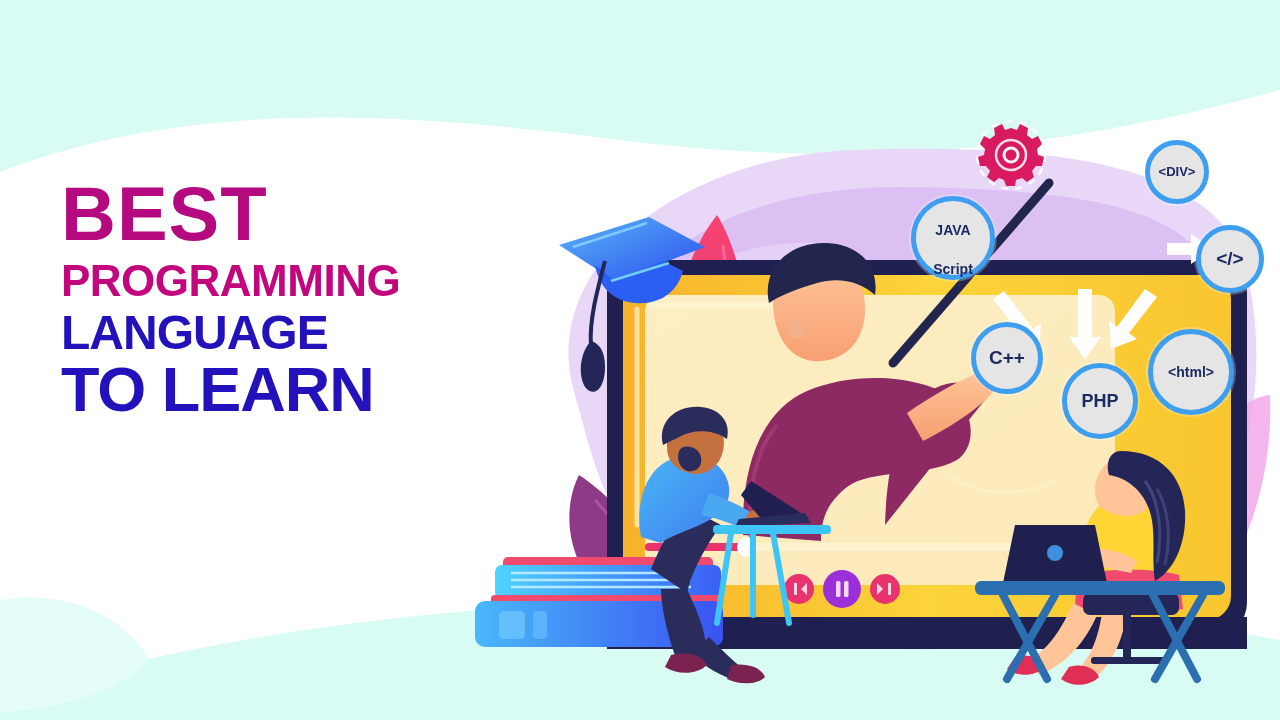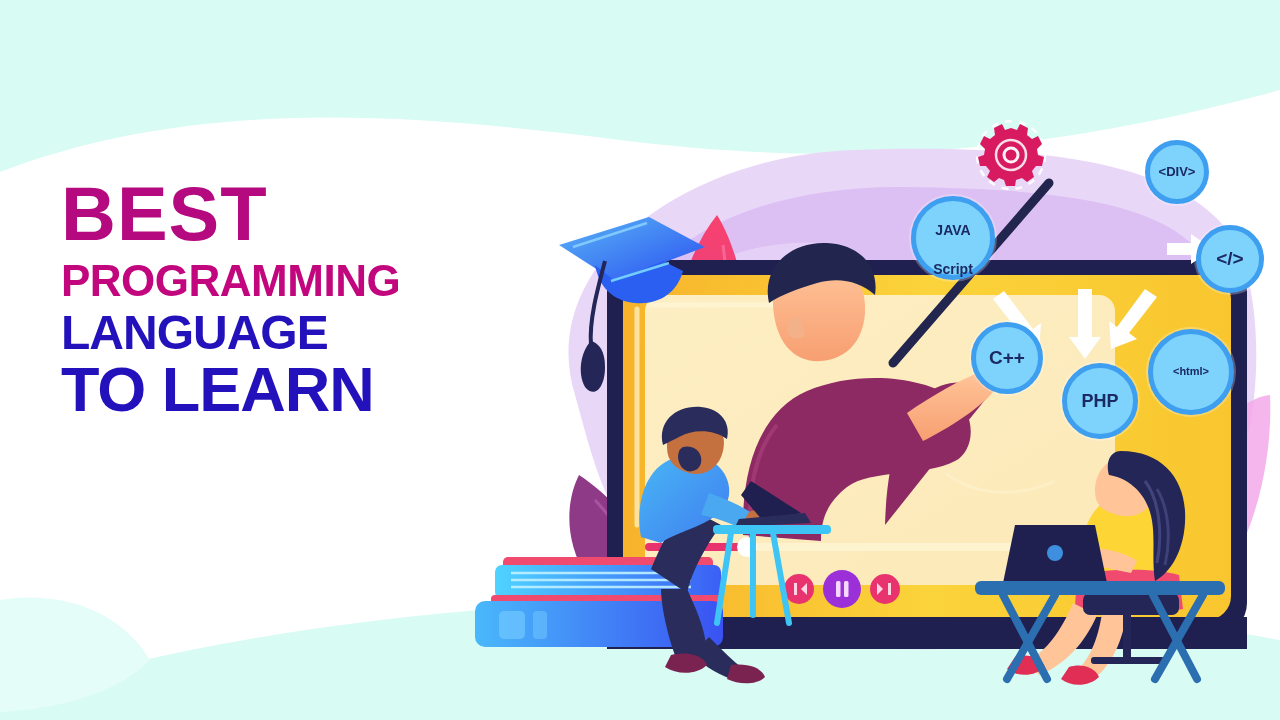--- a/index.html
+++ b/index.html
@@ -18,31 +18,31 @@
   .hl-2{font-size:44px;color:#c2077e;margin-top:10px;letter-spacing:-0.5px;}
   .hl-3{font-size:48px;color:#2311bb;margin-top:8px;letter-spacing:-1px;}
   .hl-4{font-size:63px;color:#2311bb;margin-top:4px;letter-spacing:-1px;}
 
   
   .illu{position:absolute;left:455px;top:95px;width:825px;height:600px;}
   .illu svg{display:block;}
 
   
   .bubble{position:absolute;border-radius:50%;
-          background:#7dd3fc;border:5px solid #3e9ef0;
+          background:#e5e5e5;border:5px solid #3e9ef0;
           display:flex;align-items:center;justify-content:center;
           text-align:center;color:#1b2a63;font-weight:700;
           font-family:"Liberation Sans",sans-serif;line-height:1.05;
           box-shadow:0 0 0 2px rgba(255,255,255,.25);}
   .b-js   {left:911px;top:196px;width:74px;height:74px;font-size:14px;}
   .b-div  {left:1145px;top:140px;width:54px;height:54px;font-size:13px;}
   .b-code {left:1196px;top:225px;width:58px;height:58px;font-size:19px;}
   .b-cpp  {left:971px;top:322px;width:62px;height:62px;font-size:19px;}
   .b-php  {left:1062px;top:363px;width:66px;height:66px;font-size:18px;text-align:center;}
-  .b-html {left:1148px;top:329px;width:76px;height:76px;font-size:11px;}
+  .b-html {left:1148px;top:329px;width:76px;height:76px;font-size:14px;}
   .b-txt{display:block;padding:0 2px;margin-top:24px;}
 </style>
 </head>
 <body>
 
 <div class="stage">
 
   <div class="bg-layer">
     <svg class="bg-svg" viewBox="0 0 1280 720" xmlns="http://www.w3.org/2000/svg">
       <rect x="0" y="0" width="1280" height="720" fill="#ffffff"></rect>

